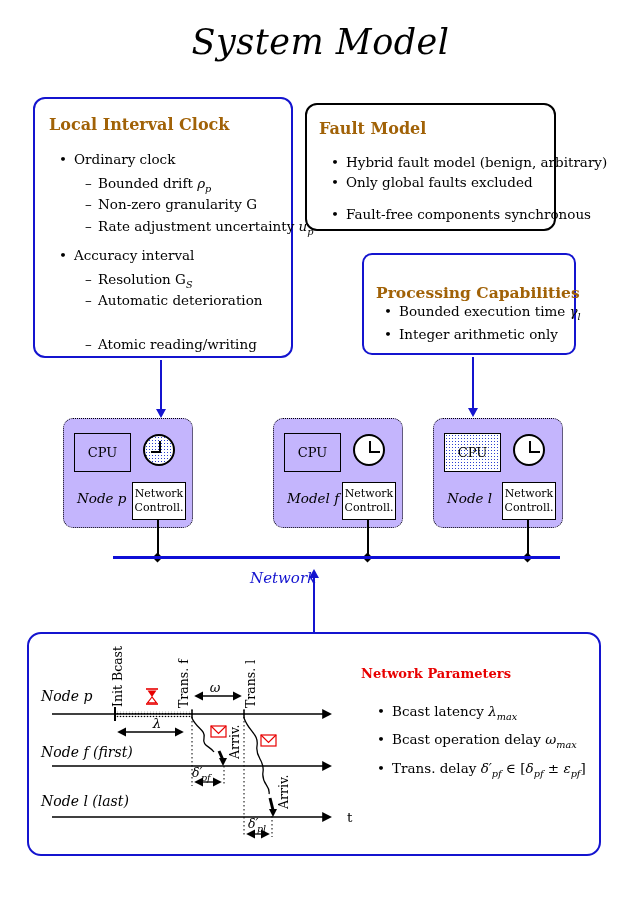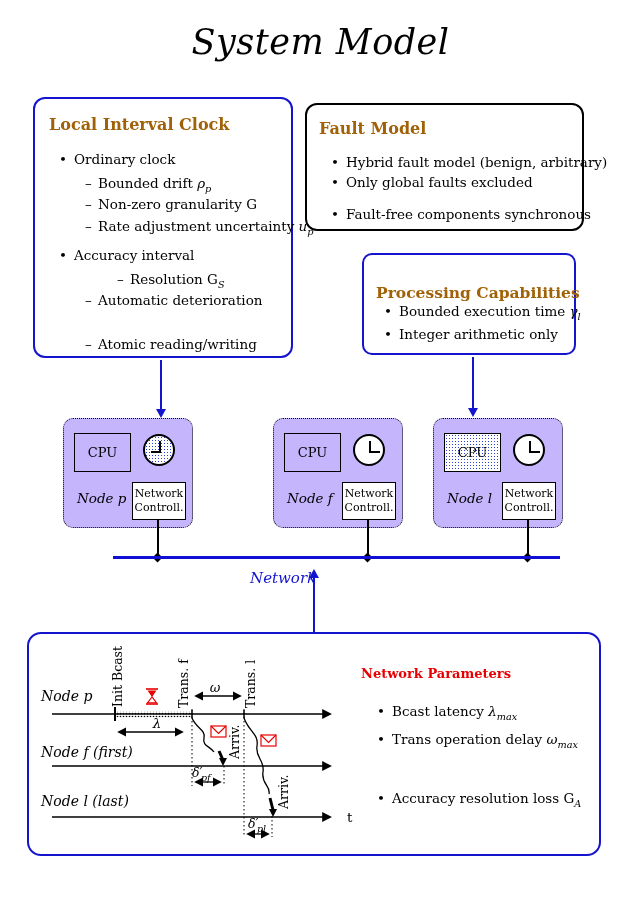--- a/index.html
+++ b/index.html
@@ -65,26 +65,26 @@
 
   <div class="slide-title">System Model</div>
 
   <div class="box blue" style="left:33px; top:97px; width:260px; height:261px;">
     <div class="box-title" style="left:14px; top:16px;">Local Interval Clock</div>
     <div class="item l1" style="left:24px; top:52px;"><span class="marker">•</span><span><span>Ordinary clock</span></span></div>
     <div class="item l2" style="left:50px; top:76px;"><span class="marker">–</span><span><span>Bounded drift </span><span class="sym">ρ</span><sub>p</sub></span></div>
     <div class="item l2" style="left:50px; top:97px;"><span class="marker">–</span><span><span>Non-zero granularity G</span></span></div>
     <div class="item l2" style="left:50px; top:119px;"><span class="marker">–</span><span><span>Rate adjustment uncertainty </span><span class="sym">u</span><sub>p</sub></span></div>
     <div class="item l1" style="left:24px; top:148px;"><span class="marker">•</span><span><span>Accuracy interval</span></span></div>
-    <div class="item l2" style="left:50px; top:172px;margin-left:32px;"><span class="marker">–</span><span><span>Resolution G</span><sub>S</sub></span></div>
+    <div class="item l2" style="left:50px; top:172px;"><span class="marker">–</span><span><span>Resolution G</span><sub>S</sub></span></div>
     <div class="item l2" style="left:50px; top:193px;"><span class="marker">–</span><span><span>Automatic deterioration</span></span></div>
     <div class="item l2" style="left:50px; top:213px;margin-top:24px;"><span class="marker">–</span><span><span>Atomic reading/writing</span></span></div>
   </div>
 
-  <div class="box black" style="left:305px; top:103px; width:279px; height:128px;">
+  <div class="box black" style="left:305px; top:103px; width:251px; height:128px;">
     <div class="box-title" style="left:12px; top:14px;">Fault Model</div>
     <div class="item l1" style="left:24px; top:49px;"><span class="marker">•</span><span><span>Hybrid fault model (benign, arbitrary)</span></span></div>
     <div class="item l1" style="left:24px; top:69px;"><span class="marker">•</span><span><span>Only global faults excluded</span></span></div>
     <div class="item l1" style="left:24px; top:101px;"><span class="marker">•</span><span><span>Fault-free components synchronous</span></span></div>
   </div>
 
   <div class="box blue" style="left:362px; top:253px; width:214px; height:102px; border-radius:10px;">
     <div class="box-title" style="left:12px; top:28px; font-size:15.5px;">Processing Capabilities</div>
     <div class="item l1" style="left:20px; top:48px;"><span class="marker">•</span><span><span>Bounded execution time </span><span class="sym">γ</span><sub>l</sub></span></div>
     <div class="item l1" style="left:20px; top:71px;"><span class="marker">•</span><span><span>Integer arithmetic only</span></span></div>
@@ -115,21 +115,21 @@
         <span>CPU</span>
       </div>
     <div class="clock">
       <div class="hand-v"></div>
       <div class="hand-h"></div>
     </div>
     <div class="ncbox">
       <span>Network</span>
       <span>Controll.</span>
     </div>
-    <div class="node-label">Node f</div>
+    <div class="node-label">Model f</div>
   </div>
 
   <div class="node" style="left:433px; top:418px;">
     <div class="cpu shaded">
         <span>CPU</span>
       </div>
     <div class="clock">
       <div class="hand-v"></div>
       <div class="hand-h"></div>
     </div>
@@ -222,17 +222,17 @@
       <text x="172" y="147" font-size="9.5" font-style="italic">pf</text>
       <line x1="219" y1="200" x2="239" y2="200" stroke="#000" stroke-width="1.3" marker-start="url(#mArr)" marker-end="url(#mArr)"></line>
       <text x="219" y="194" font-size="12.5" font-style="italic">δ′</text>
       <text x="228" y="198" font-size="9.5" font-style="italic">pl</text>
 
       <text x="318" y="188" font-size="13.5">t</text>
     </svg>
 
     <div class="np-title">Network Parameters</div>
     <div class="np-item" style="top:69px;"><span class="marker">•</span><span><span>Bcast latency </span><span class="sym">λ</span><sub>max</sub></span></div>
-    <div class="np-item" style="top:97px;"><span class="marker">•</span><span><span>Trans operation delay </span><span class="sym">ω</span><sub>max</sub></span></div>
-    <div class="np-item" style="top:156px;"><span class="marker">•</span><span><span>Accuracy resolution loss G</span><sub>A</sub></span></div>
+    <div class="np-item" style="top:97px;"><span class="marker">•</span><span><span>Bcast operation delay </span><span class="sym">ω</span><sub>max</sub></span></div>
+    <div class="np-item" style="top:126px;"><span class="marker">•</span><span><span>Trans. delay </span><span class="sym">δ′</span><sub>pf</sub><span> ∈ [</span><span class="sym">δ</span><sub>pf</sub><span> ± </span><span class="sym">ε</span><sub>pf</sub><span>]</span></span></div>
   </div>
 
 </div>
 
 </body></html>

